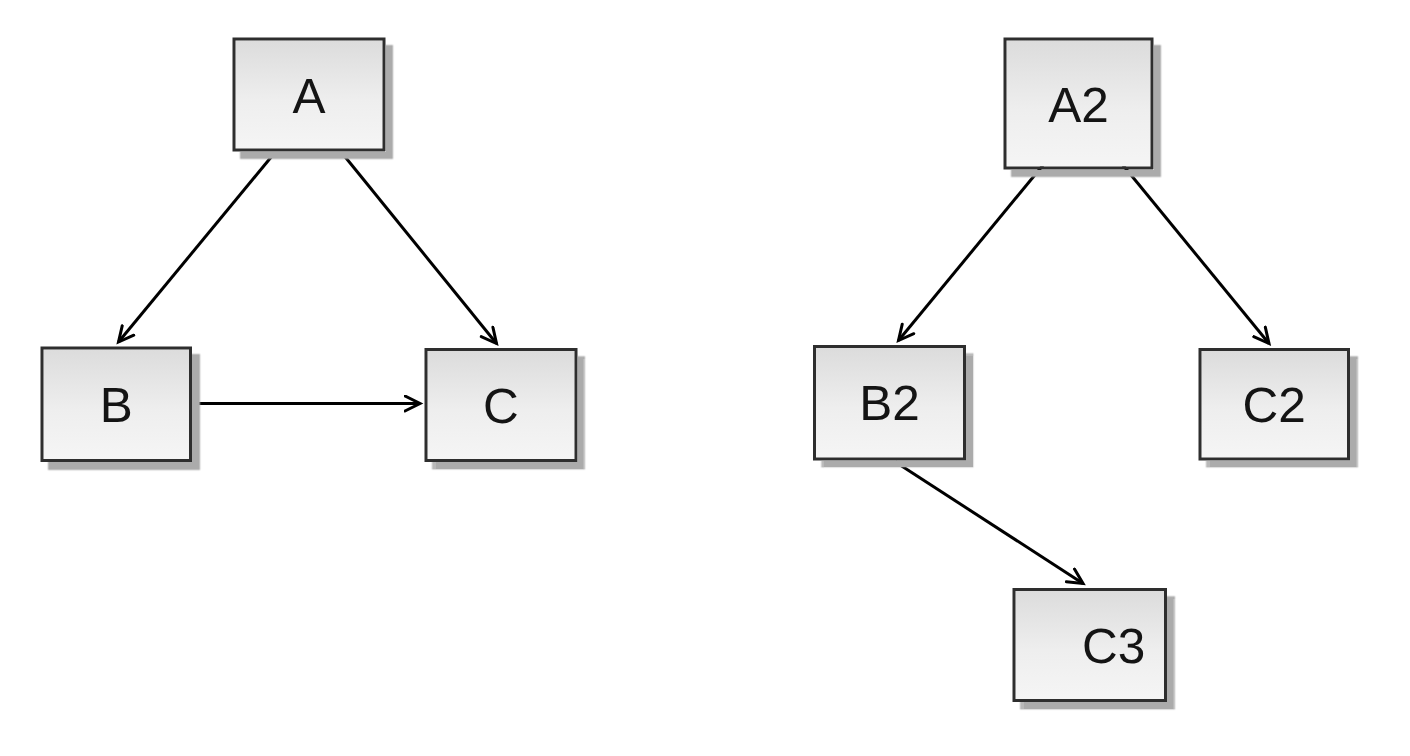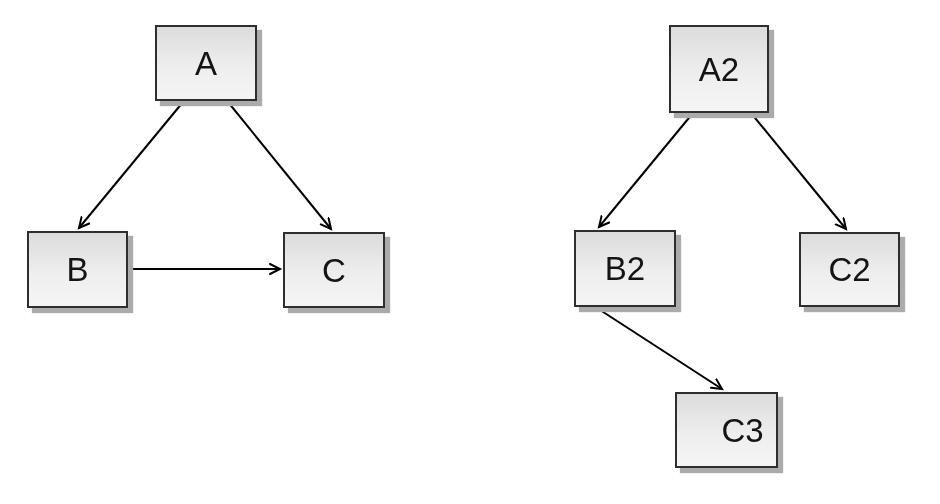--- a/index.html
+++ b/index.html
@@ -65,21 +65,21 @@
       </div>
       <div class="node" style="left: 27px; top: 231px; width: 101px; height: 77px; border-color: rgb(46, 46, 46); background: linear-gradient(rgb(220, 220, 220) 0%, rgb(238, 238, 238) 55%, rgb(245, 245, 245) 100%); box-shadow: rgb(171, 171, 171) 5px 5px 1px;">
         <span class="node-label" style="color: rgb(20, 20, 20);">B</span>
       </div>
       <div class="node" style="left: 283px; top: 232px; width: 102px; height: 76px; border-color: rgb(46, 46, 46); background: linear-gradient(rgb(220, 220, 220) 0%, rgb(238, 238, 238) 55%, rgb(245, 245, 245) 100%); box-shadow: rgb(171, 171, 171) 5px 5px 1px;">
         <span class="node-label" style="color: rgb(20, 20, 20);">C</span>
       </div>
       <div class="node" style="left: 669px; top: 25px; width: 100px; height: 88px; border-color: rgb(46, 46, 46); background: linear-gradient(rgb(220, 220, 220) 0%, rgb(238, 238, 238) 55%, rgb(245, 245, 245) 100%); box-shadow: rgb(171, 171, 171) 5px 5px 1px;">
         <span class="node-label" style="color: rgb(20, 20, 20);">A2</span>
       </div>
-      <div class="node" style="left: 542px; top: 230px; width: 102px; height: 77px; border-color: rgb(46, 46, 46); background: linear-gradient(rgb(220, 220, 220) 0%, rgb(238, 238, 238) 55%, rgb(245, 245, 245) 100%); box-shadow: rgb(171, 171, 171) 5px 5px 1px; margin-left: 32px;">
+      <div class="node" style="left: 542px; top: 230px; width: 102px; height: 77px; border-color: rgb(46, 46, 46); background: linear-gradient(rgb(220, 220, 220) 0%, rgb(238, 238, 238) 55%, rgb(245, 245, 245) 100%); box-shadow: rgb(171, 171, 171) 5px 5px 1px;">
         <span class="node-label" style="color: rgb(20, 20, 20);">B2</span>
       </div>
       <div class="node" style="left: 799px; top: 232px; width: 101px; height: 75px; border-color: rgb(46, 46, 46); background: linear-gradient(rgb(220, 220, 220) 0%, rgb(238, 238, 238) 55%, rgb(245, 245, 245) 100%); box-shadow: rgb(171, 171, 171) 5px 5px 1px;">
         <span class="node-label" style="color: rgb(20, 20, 20);">C2</span>
       </div>
       <div class="node" style="left: 675px; top: 392px; width: 103px; height: 76px; border-color: rgb(46, 46, 46); background: linear-gradient(rgb(220, 220, 220) 0%, rgb(238, 238, 238) 55%, rgb(245, 245, 245) 100%); box-shadow: rgb(171, 171, 171) 5px 5px 1px;">
         <span class="node-label" style="color: rgb(20, 20, 20); margin-left: 32px;">C3</span>
       </div>
     </div>
 </div>

